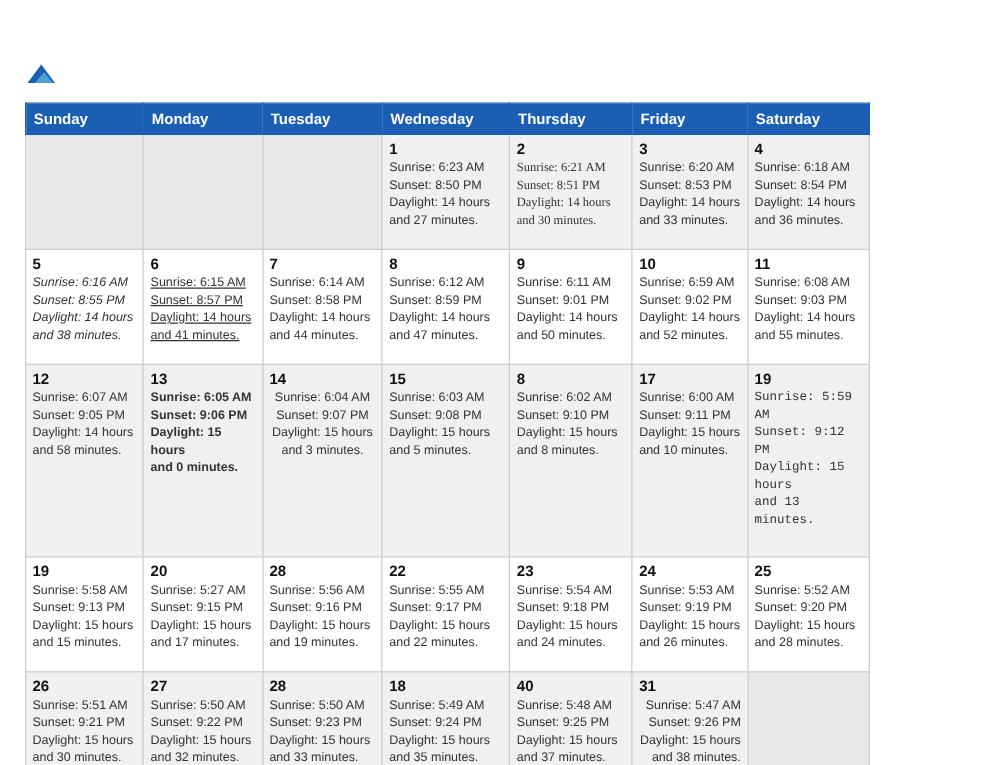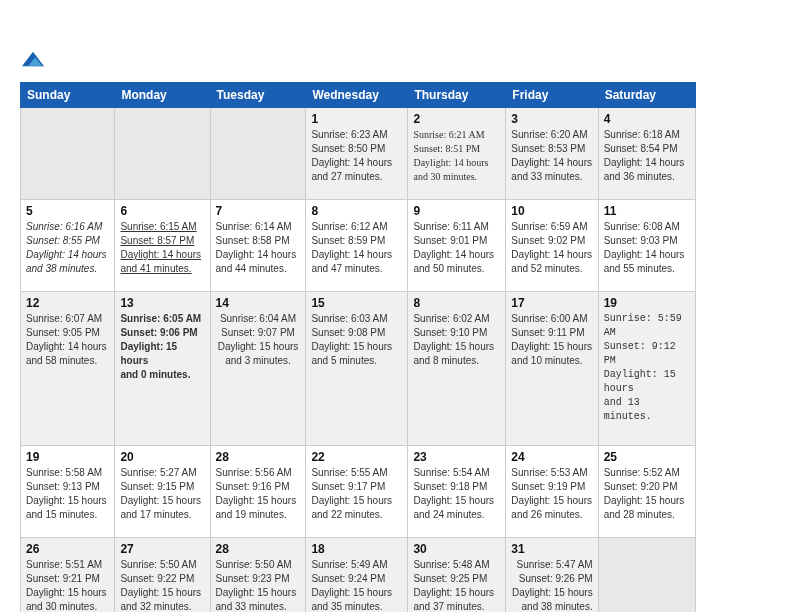--- a/index.html
+++ b/index.html
@@ -343,21 +343,21 @@
 and 33 minutes.</div>
           </td>
           <td>
             <span class="day-num">18</span>
             <div class="day-info" style="white-space: pre-line;">Sunrise: 5:49 AM
 Sunset: 9:24 PM
 Daylight: 15 hours
 and 35 minutes.</div>
           </td>
           <td>
-            <span class="day-num">30</span>
+            <span class="day-num">40</span>
             <div class="day-info" style="white-space: pre-line;">Sunrise: 5:48 AM
 Sunset: 9:25 PM
 Daylight: 15 hours
 and 37 minutes.</div>
           </td>
           <td>
             <span class="day-num">31</span>
             <div class="day-info" style="white-space: pre-line; text-align: right;">Sunrise: 5:47 AM
 Sunset: 9:26 PM
 Daylight: 15 hours

